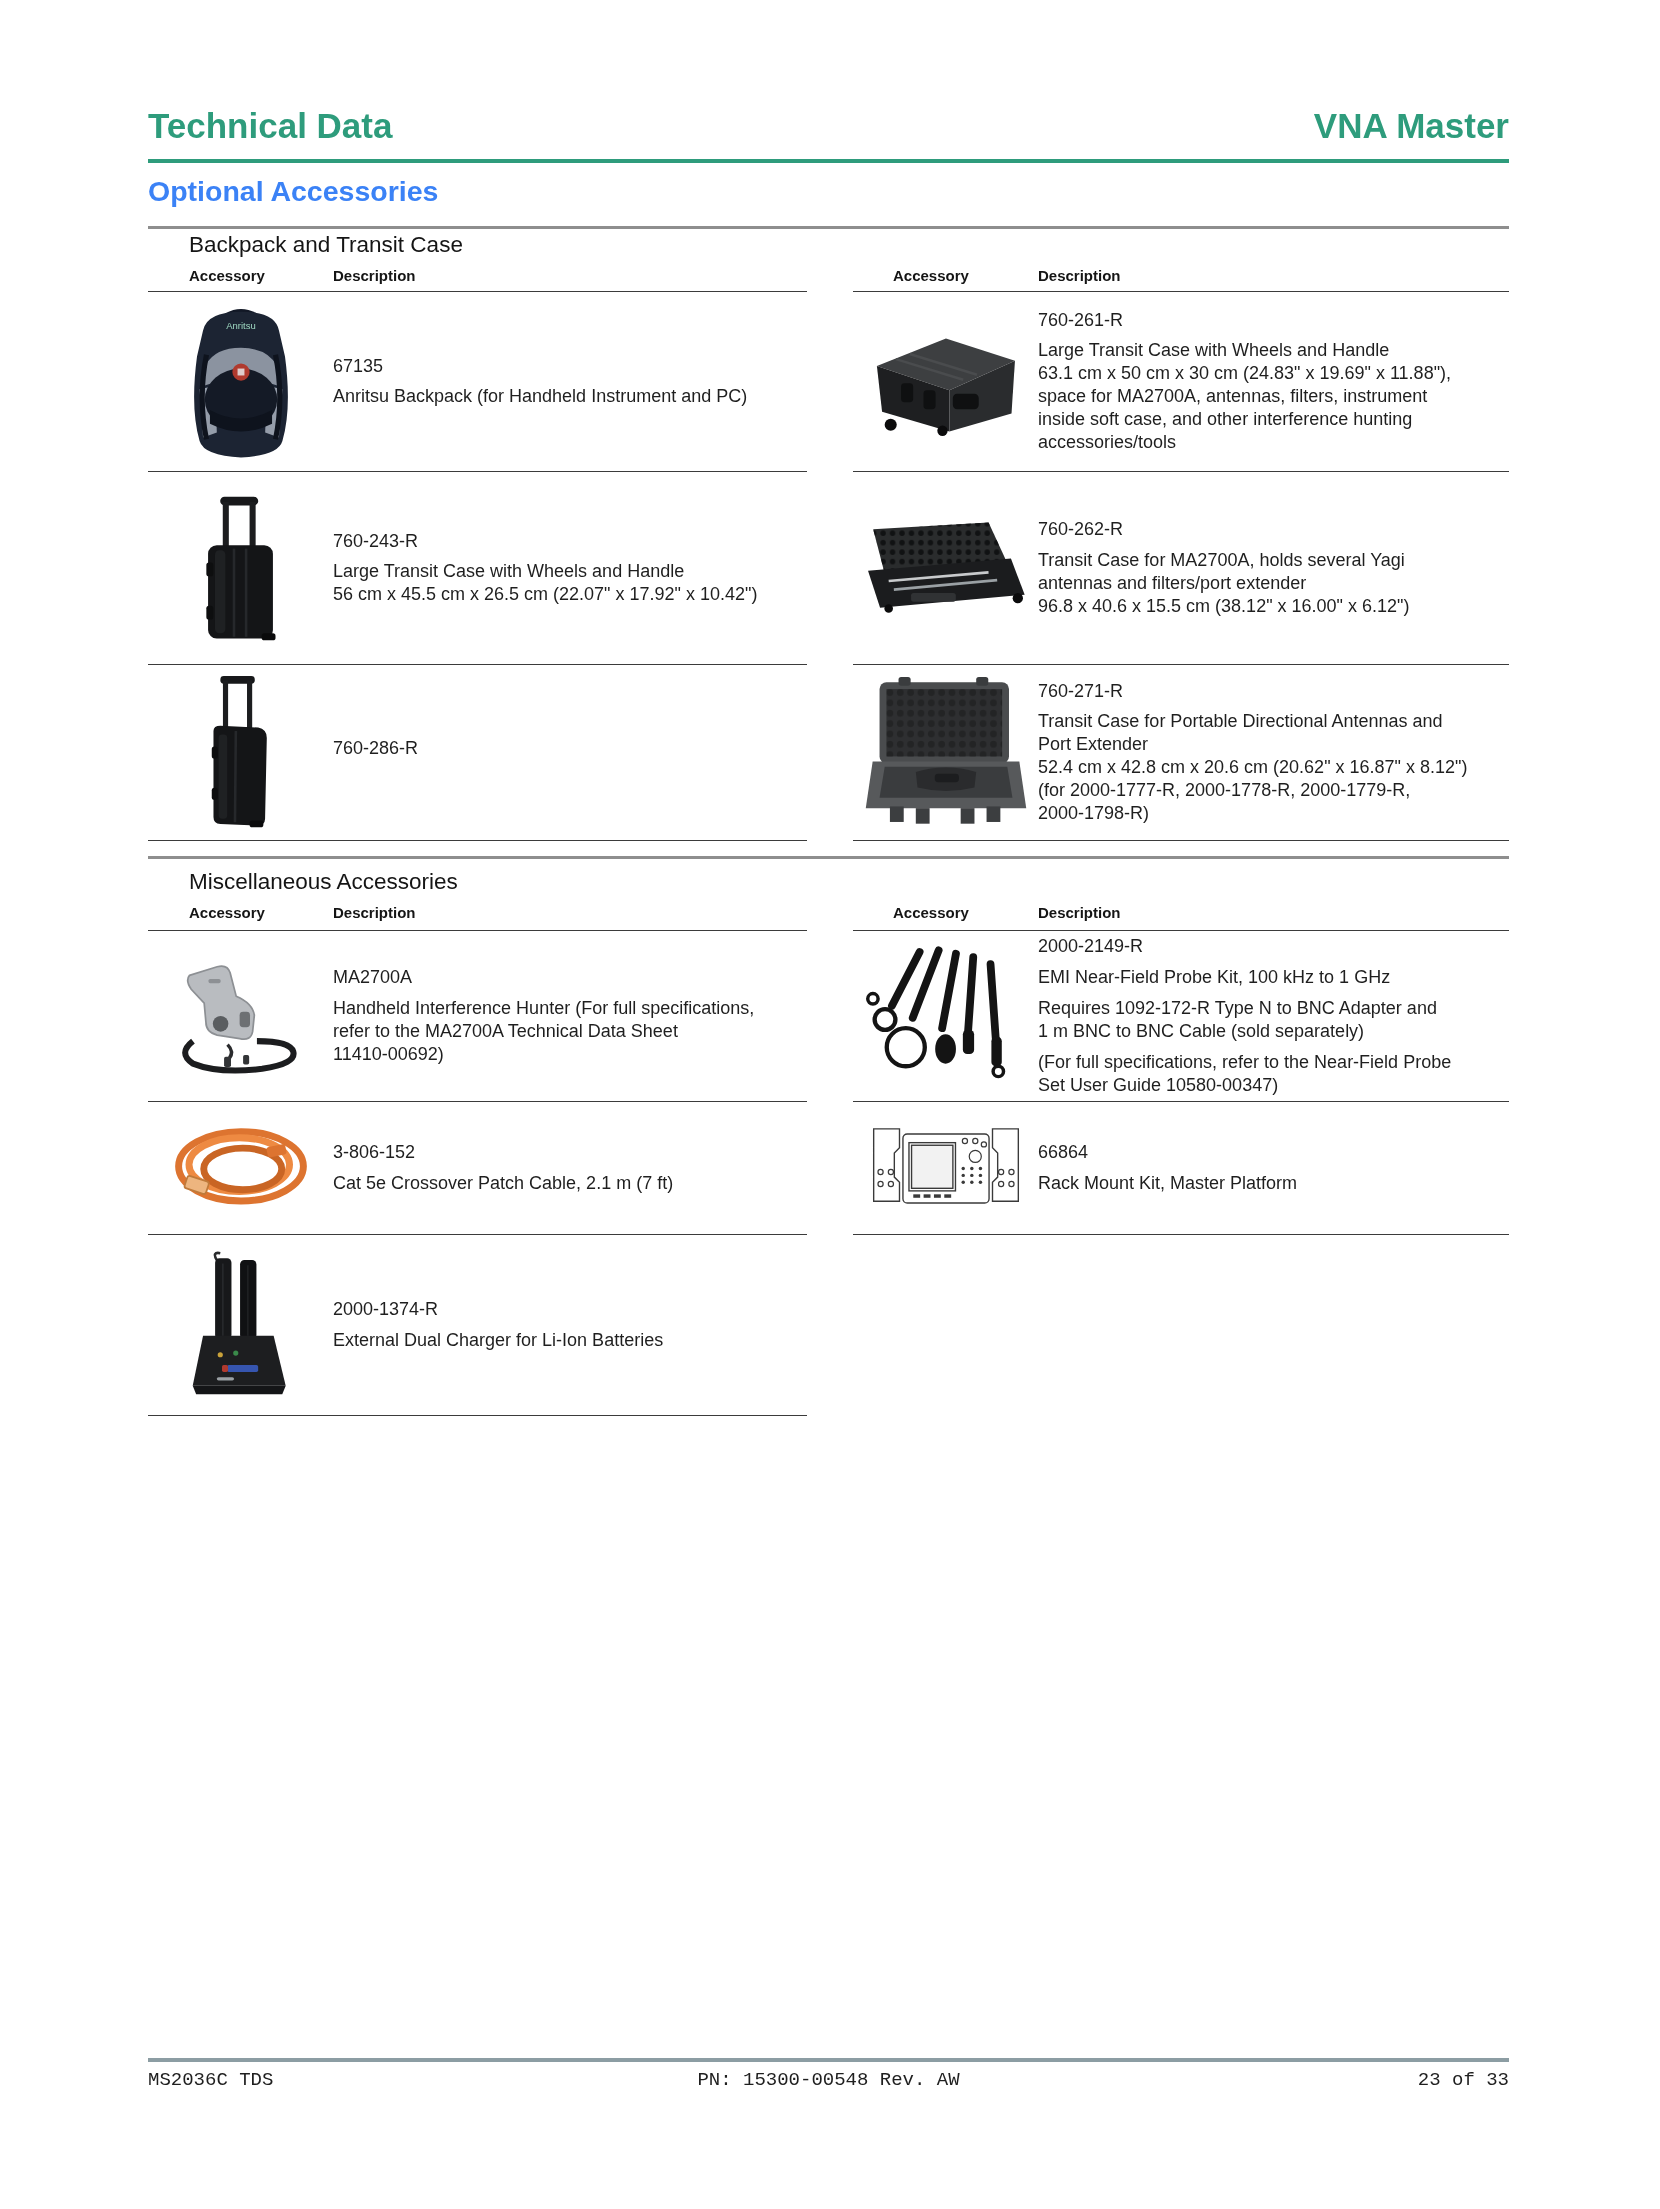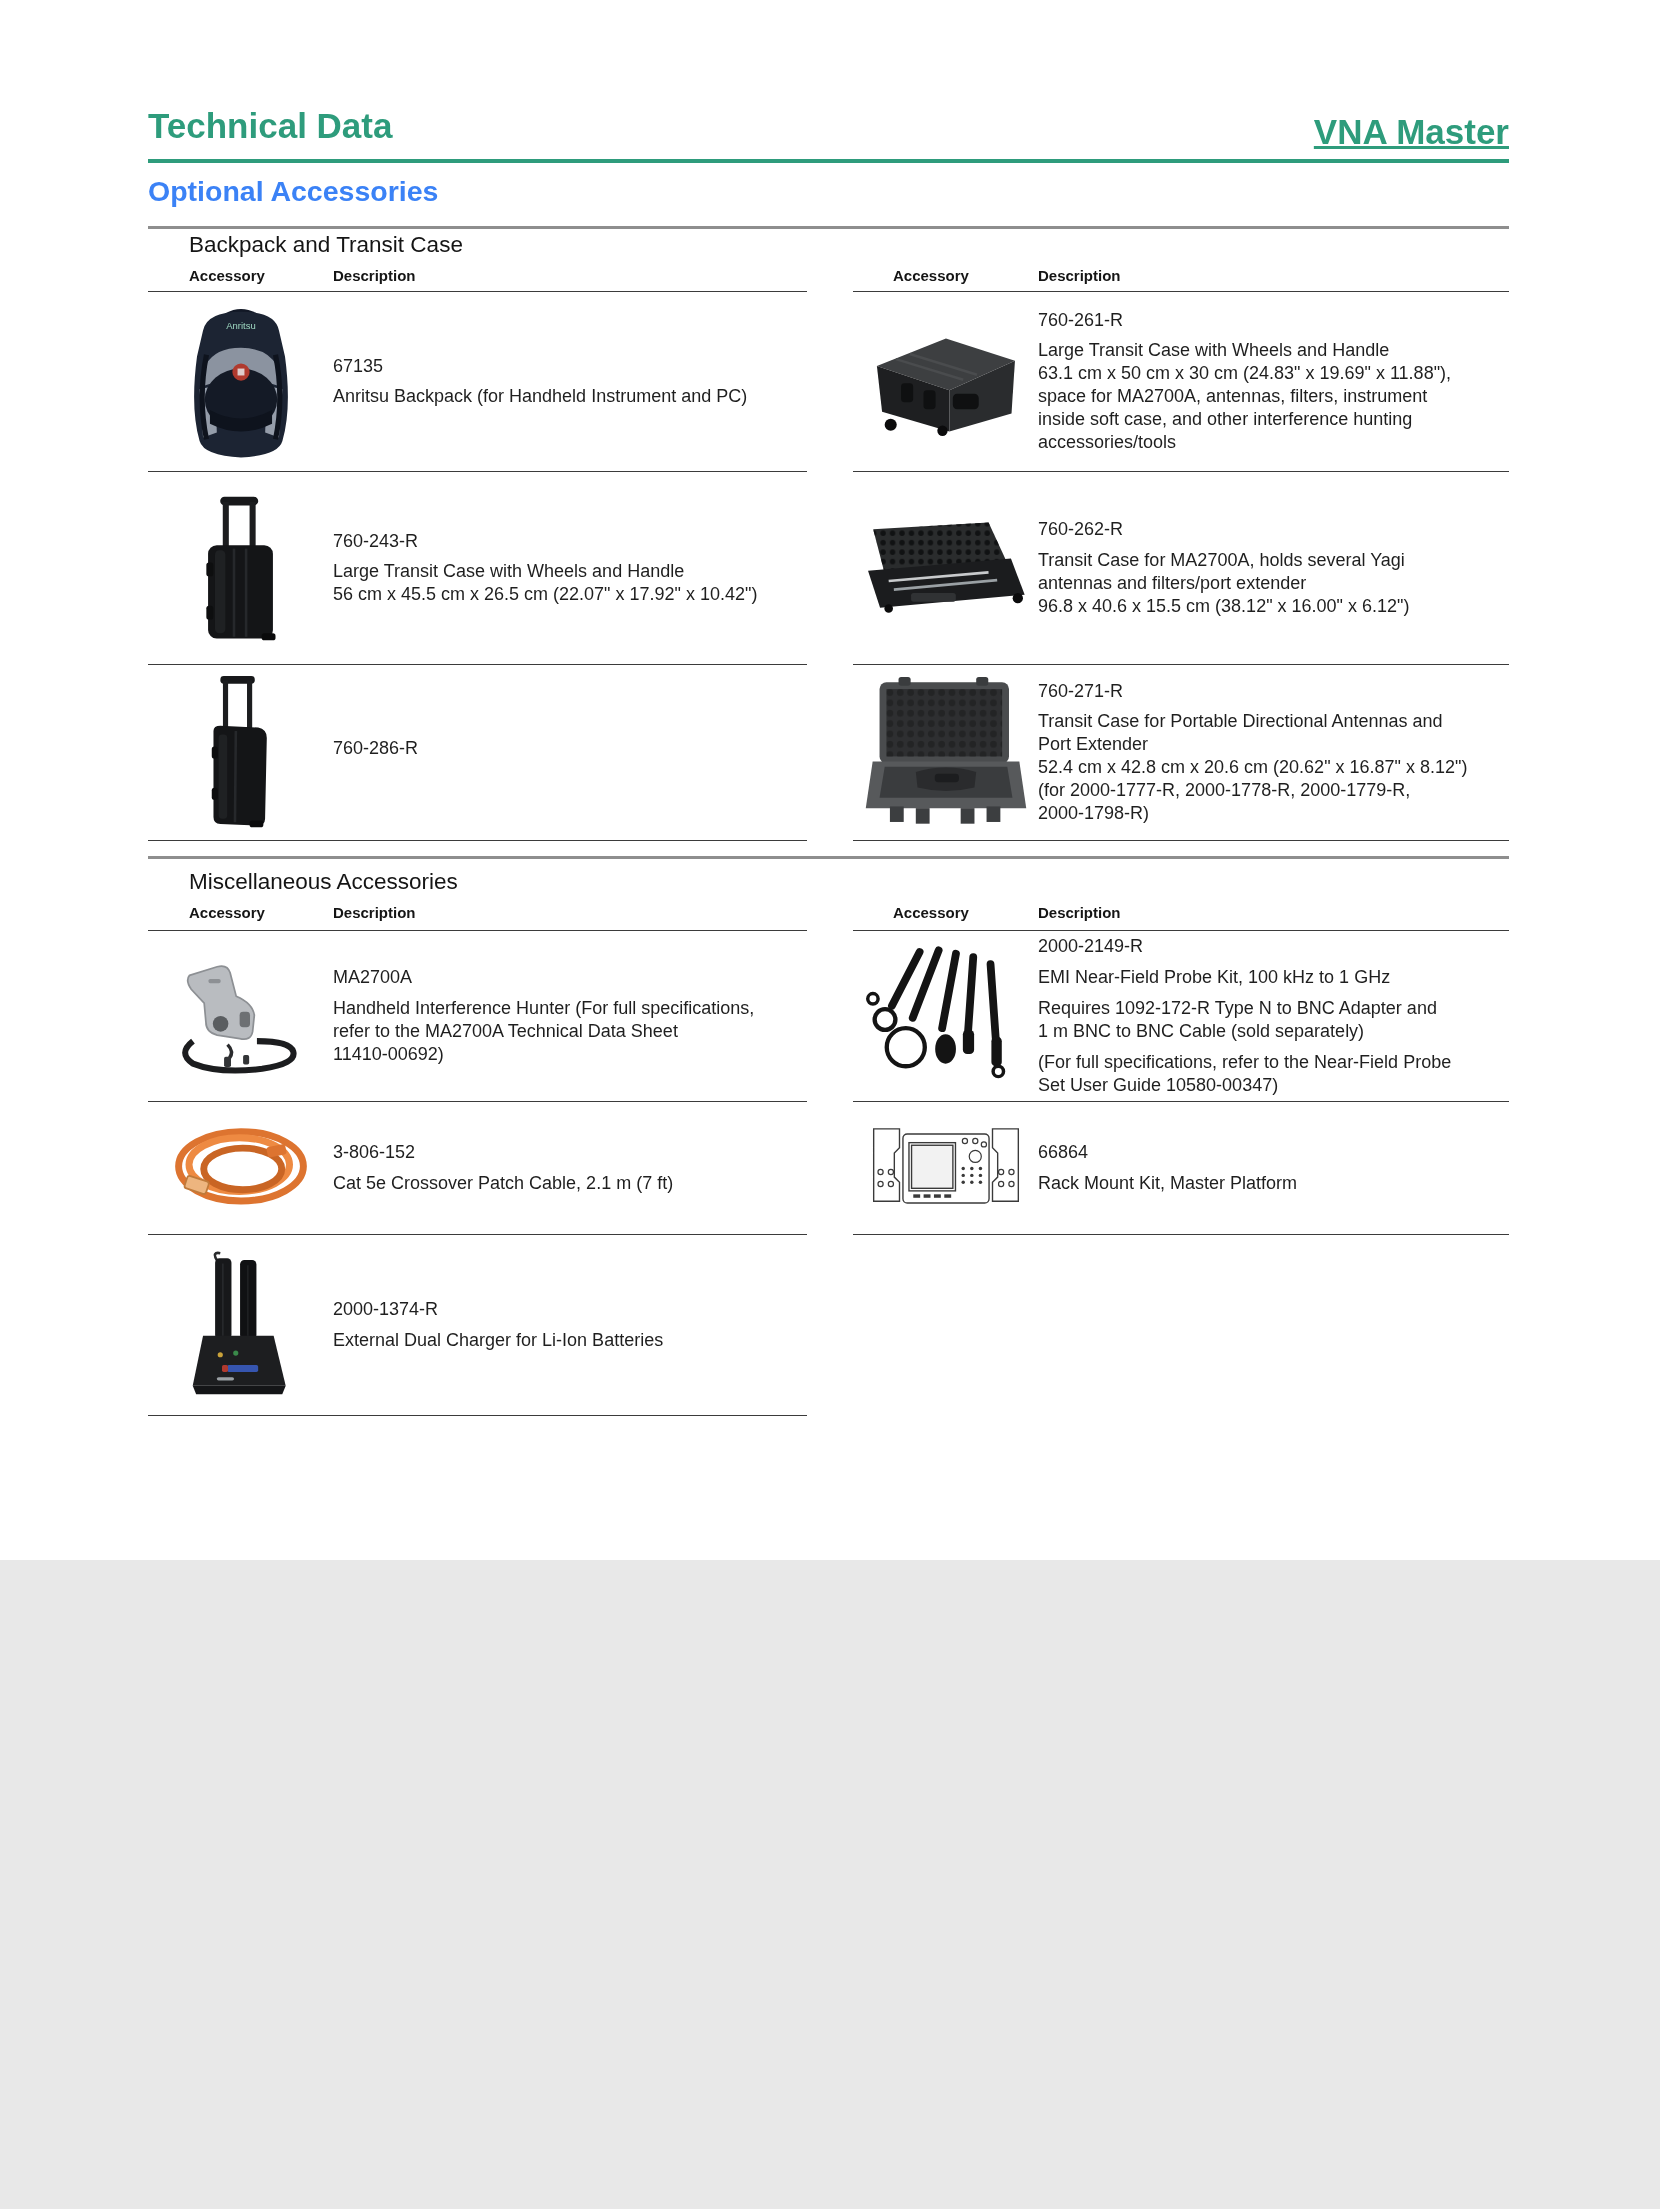--- a/index.html
+++ b/index.html
@@ -1,23 +1,23 @@
 <!DOCTYPE html>
 <html style="font-size:14px"><head>
 <meta charset="utf-8">
 <style>
   html,body{margin:0;padding:0;background:#e8e8e8;}
   *{box-sizing:border-box;}
-  .page{position:relative;width:1660px;height:1560px;background:#ffffff;margin:0 auto;
+  .page{position:relative;width:1660px;height:2209px;background:#ffffff;margin:0 auto;
         font-family:"Liberation Sans","DejaVu Sans",sans-serif;color:#1f1f1f;overflow:hidden;}
   .abs{position:absolute;}
 
   
   .doc-title{top:107px;left:148px;font-size:35px;font-weight:bold;color:#2E9C7C;line-height:38px;}
-  .doc-title-right{top:113px;right:151px;font-size:35px;font-weight:bold;color:#2E9C7C;line-height:38px;text-decoration:underline;}
+  .doc-title-right{top:107px;right:151px;font-size:35px;font-weight:bold;color:#2E9C7C;line-height:38px;}
   .green-rule{top:159px;left:148px;width:1361px;height:4.3px;background:#2E9C7C;}
   .page-title{top:175px;left:148px;font-size:28.5px;font-weight:bold;color:#3b82f6;line-height:33px;}
   .divider{left:148px;width:1361px;height:2.6px;background:#8e8e8e;}
   .div-1{top:226px;}
   .div-2{top:856px;}
 
   
   .sec-heading{left:189px;font-size:22.5px;font-weight:normal;color:#151515;line-height:24px;}
   .col-head{font-size:15px;font-weight:bold;color:#151515;line-height:22.5px;}
 

